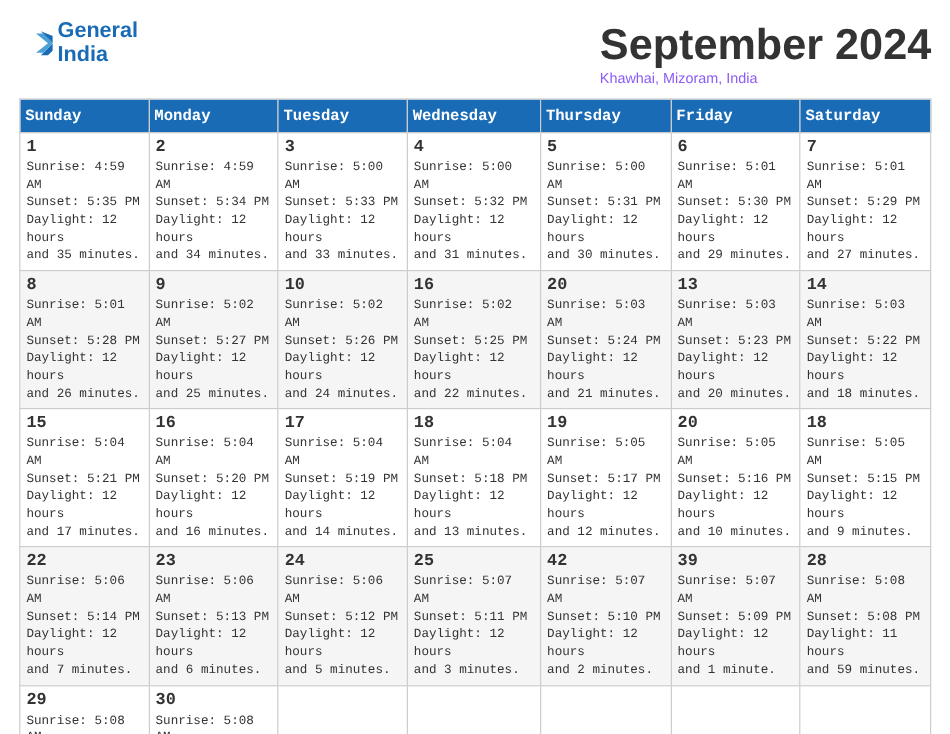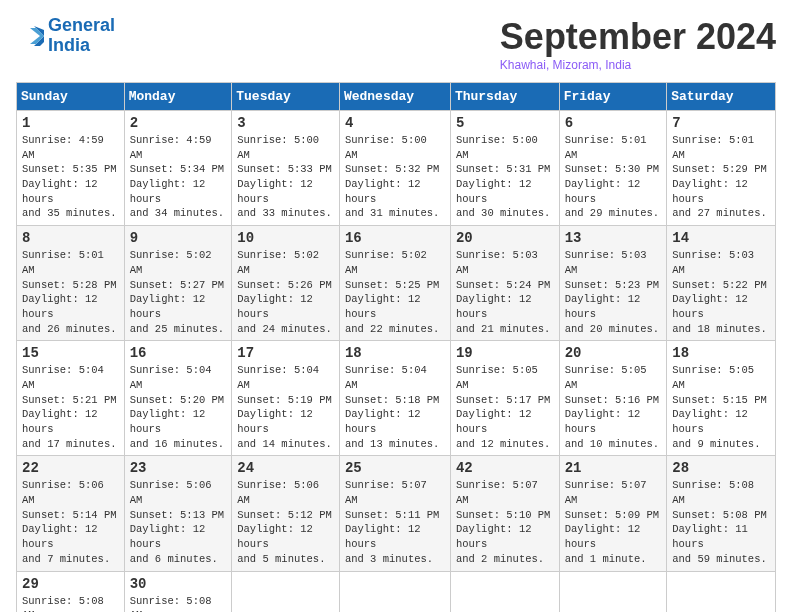--- a/index.html
+++ b/index.html
@@ -303,21 +303,21 @@
 and 3 minutes.</div>
         </td>
         <td>
           <span class="day-number">42</span>
           <div class="day-info" style="white-space: pre-line;">Sunrise: 5:07 AM
 Sunset: 5:10 PM
 Daylight: 12 hours
 and 2 minutes.</div>
         </td>
         <td>
-          <span class="day-number">21</span>
+          <span class="day-number">39</span>
           <div class="day-info" style="white-space: pre-line;">Sunrise: 5:07 AM
 Sunset: 5:09 PM
 Daylight: 12 hours
 and 1 minute.</div>
         </td>
         <td>
           <span class="day-number">28</span>
           <div class="day-info" style="white-space: pre-line;">Sunrise: 5:08 AM
 Sunset: 5:08 PM
 Daylight: 11 hours

